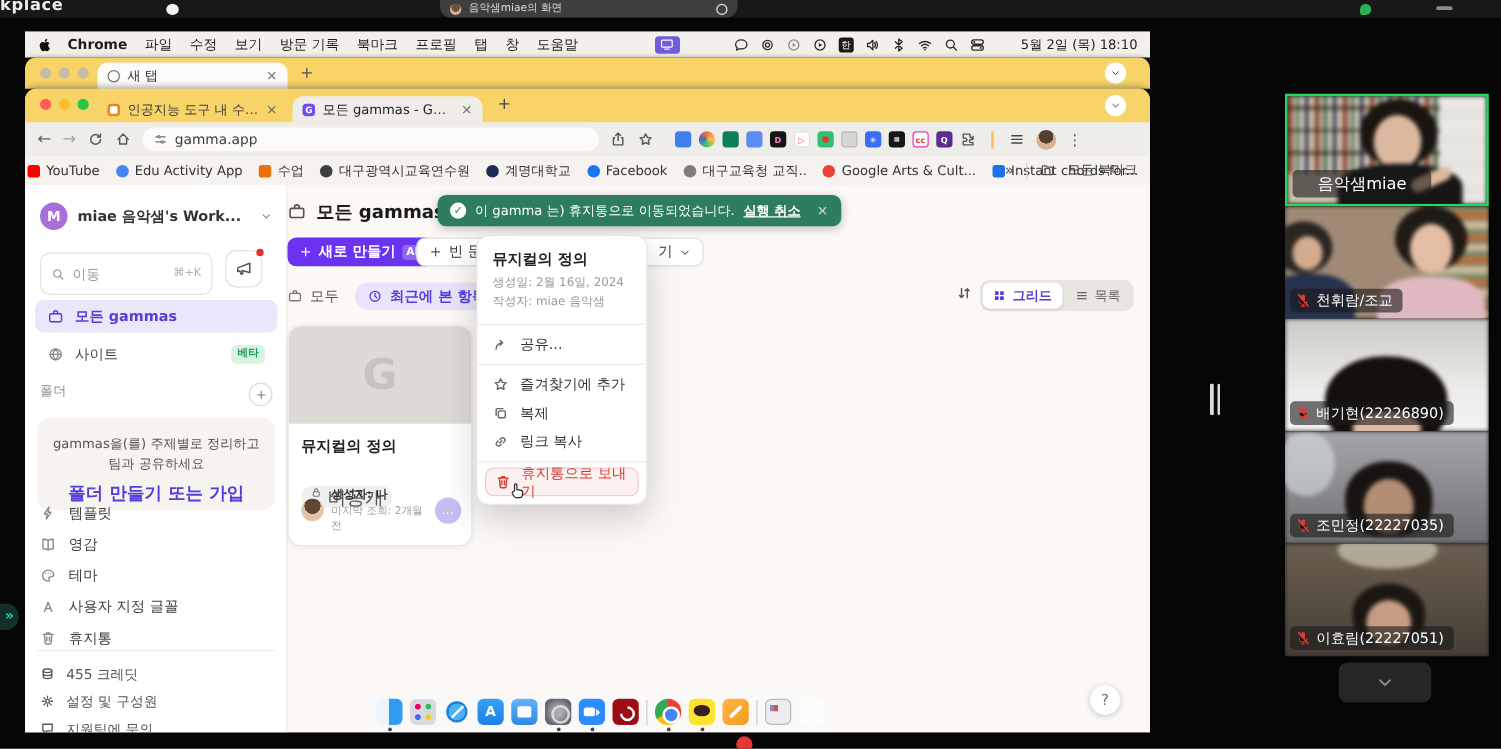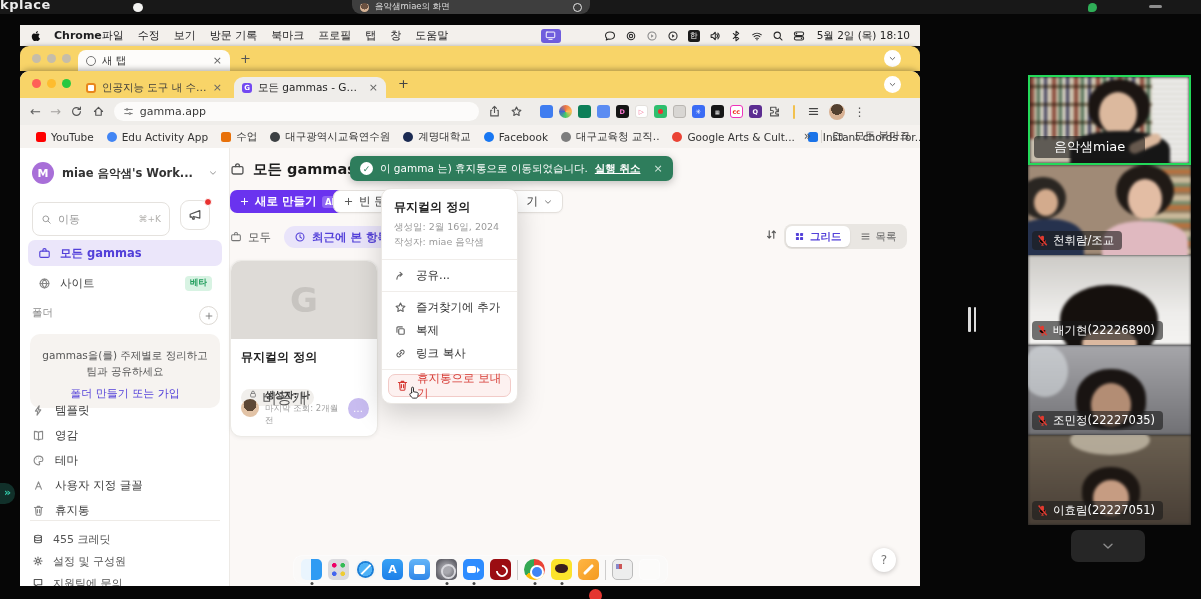--- a/index.html
+++ b/index.html
@@ -17,27 +17,27 @@
 #zpill .pring{width:9px;height:9px;border:1.5px solid #e6e6e6;border-radius:50%}
 #ztop .gleaf{position:absolute;left:1088px;top:3px;width:9px;height:9px;border-radius:50% 50% 50% 2px;background:#2fae57}
 #ztop .gdash{position:absolute;left:1149px;top:5px;width:13px;height:3px;border-radius:2px;background:#8d8d8d}
 
 
 #screen{position:absolute;left:20px;top:25px;width:900px;height:561px;background:#101010;overflow:hidden}
 
 
 #menubar{position:absolute;left:0;top:0;width:900px;height:21px;background:#f3f0ec;display:flex;align-items:center;padding:0 10px;font-size:11px;color:#1d1d1f}
 #menubar .apple{width:12px;height:12px;margin-right:12px;color:#111}
-#menubar .appnm{font-weight:bold;font-size:11px}
+#menubar .appnm{font-weight:bold;margin-right:14px;font-size:11px}
 #mb-menus{display:flex;gap:14px;white-space:nowrap}
 #mb-right{margin-left:auto;display:flex;align-items:center;gap:9px;color:#222}
 .shind{width:20px;height:14px;border-radius:3px;background:#6f5ddd;display:flex;align-items:center;justify-content:center;color:#fff;margin-right:34px}
 .sticon{width:12px;height:12px;color:#2a2a2a}
 .hanbox{width:12px;height:12px;border-radius:2.5px;background:#1b1b1b;color:#fff;font-size:7.5px;display:flex;align-items:center;justify-content:center}
-#mb-clock{font-size:10.5px;margin-left:3px;white-space:nowrap}
+#mb-clock{font-size:10.5px;margin-left:20px;white-space:nowrap}
 
 
 #backwin{position:absolute;left:0;top:21px;width:900px;height:25px;background:#f8d468;border-radius:9px 9px 0 0;box-shadow:0 0 4px rgba(0,0,0,.3)}
 .tl{position:absolute;top:8px;width:9px;height:9px;border-radius:50%}
 #backwin .tl{background:#c6bda9}
 .tlr{left:12px}.tly{left:27px}.tlg{left:42px}
 #backwin .btab{position:absolute;left:58px;top:4px;width:152px;height:21px;background:#fdfcfa;border-radius:8px 8px 0 0;display:flex;align-items:center;padding:0 8px;gap:6px;font-size:10.5px;color:#333}
 .favi{width:10px;height:10px;border-radius:3px;flex:none}
 #backwin .favi{border:1.5px solid #777;border-radius:50%}
 .tabx{margin-left:auto;color:#666;font-size:11px;line-height:1}
@@ -66,21 +66,21 @@
 .e1{background:#3f7df0}.e2{background:conic-gradient(#e74,#fb5,#4c6,#46c,#e74);border-radius:50%}
 .e3{background:#0d7f58}.e4{background:#5b8cf2}.e5{background:#151515;color:#ff7bd5}
 .e6{background:#fff;color:#f0608a;border:1px solid #e3e0dc}.e7{background:#2fbf6e;position:relative}
 .e7::after{content:"";position:absolute;width:5px;height:5px;border-radius:50%;background:#e33;left:4px;top:4px}
 .e8{background:#d8d6d3;border:1px solid #b9b6b2}.e9{background:#3b6cf5;color:#fff}
 .e10{background:#161616;color:#fff;font-size:5px}.e11{background:#fff;color:#e32;border:1px solid #e3b}.e12{background:#5c2d91;color:#fff}
 .vsep{width:2px;height:14px;background:#f2c14e;border-radius:1px;margin:0 3px}
 #tb-avatar{width:16px;height:16px;border-radius:50%;background:radial-gradient(circle at 50% 32%,#54402f 42%,#d8b193 43%);flex:none}
 #tb-dots{color:#555;font-size:12px}
 
-#bookbar{position:absolute;left:0;top:54px;width:900px;height:23px;background:#f5f2ef;display:flex;align-items:center;padding:0 16px;gap:13px;font-size:10.5px;color:#333}
+#bookbar{position:absolute;left:0;top:54px;width:900px;height:23px;background:#f5f2ef;display:flex;align-items:center;padding:0 2px;gap:13px;font-size:10.5px;color:#333}
 .bm{display:flex;align-items:center;gap:5px;white-space:nowrap}
 .bm .bfav{width:10px;height:10px;border-radius:2.5px;background:#999;flex:none}
 .bm:nth-of-type(1) .bfav{background:#f00}.bm:nth-of-type(2) .bfav{background:#4285f4;border-radius:50%}
 .bm:nth-of-type(3) .bfav{background:#e8710a}.bm:nth-of-type(4) .bfav{background:#3c4043;border-radius:50%}
 .bm:nth-of-type(5) .bfav{background:#1b2a52;border-radius:50%}.bm:nth-of-type(6) .bfav{background:#1877f2;border-radius:50%}
 .bm:nth-of-type(7) .bfav{background:#7d7d7d;border-radius:50%}.bm:nth-of-type(8) .bfav{background:#ea4335;border-radius:50%}
 .bm:nth-of-type(9) .bfav{background:#1a73e8}.bm:nth-of-type(10) .bfav{background:#15418c}
 #bb-right{margin-left:auto;display:flex;align-items:center;gap:10px;color:#444}
 #bb-right .pipe{width:1px;height:13px;background:#d9d5d0}
 
@@ -96,21 +96,21 @@
 #mega-btn{position:absolute;left:160px;top:52px;width:30px;height:30px;border:1px solid #e5e2de;border-radius:9px;background:#fff;display:flex;align-items:center;justify-content:center;color:#555}
 #mega-btn .reddot{position:absolute;right:-3px;top:-3px;width:8px;height:8px;border-radius:50%;background:#e8312f;border:1.5px solid #fff}
 .gnav{position:absolute;left:8px;width:194px;height:26px;display:flex;align-items:center;padding:0 10px;gap:9px;border-radius:7px;font-size:11.5px;color:#444}
 #gnav1{top:92px;background:#ebe6fa;color:#5340d9;font-weight:600}
 #gnav2{top:122px}
 .beta{margin-left:auto;background:#d8f3e3;color:#1f9d5b;font-size:8.5px;font-weight:bold;padding:1.5px 5px;border-radius:4px}
 #fold-row{position:absolute;left:12px;top:158px;width:186px;display:flex;align-items:flex-start;font-size:10.5px;color:#8b8b8b}
 #fold-plus{margin-left:auto;width:19px;height:19px;border:1px solid #ddd9d4;border-radius:50%;display:flex;align-items:center;justify-content:center;color:#777}
 #fold-card{position:absolute;left:10px;top:186px;width:190px;height:74px;background:#f6f3f0;border-radius:10px;padding:13px 10px 0;text-align:center}
 #fold-card .hint{font-size:10.5px;color:#555;line-height:1.55}
-#fold-card .cta{margin-top:6px;font-size:11px;font-weight:normal;color:#5340d9}
+#fold-card .cta{margin-top:6px;font-size:14px;font-weight:bold;color:#5340d9}
 .srow{position:absolute;left:12px;width:186px;height:20px;display:flex;align-items:center;gap:10px;font-size:11.5px;color:#3c3c3c}
 .srow .ig{color:#8a8a8a}
 #gs-div{position:absolute;left:10px;top:372px;width:190px;height:1px;background:#eeebe7}
 .frow{position:absolute;left:12px;width:186px;height:18px;display:flex;align-items:center;gap:9px;font-size:11px;color:#555}
 
 
 #gmain-title{position:absolute;left:210px;top:12px;display:flex;align-items:center;gap:8px;font-size:14.5px;font-weight:bold;color:#1b1b1b}
 #gmain-title .ig{color:#555}
 #toast{position:absolute;left:330px;top:8px;height:25px;background:#2e7d5c;border-radius:7px;display:flex;align-items:center;padding:0 10px;gap:7px;box-shadow:0 2px 8px rgba(0,0,0,.25);z-index:9}
 #toast .chk{width:13px;height:13px;border-radius:50%;background:#fff;color:#2e7d5c;font-size:9px;display:flex;align-items:center;justify-content:center;font-weight:bold}

